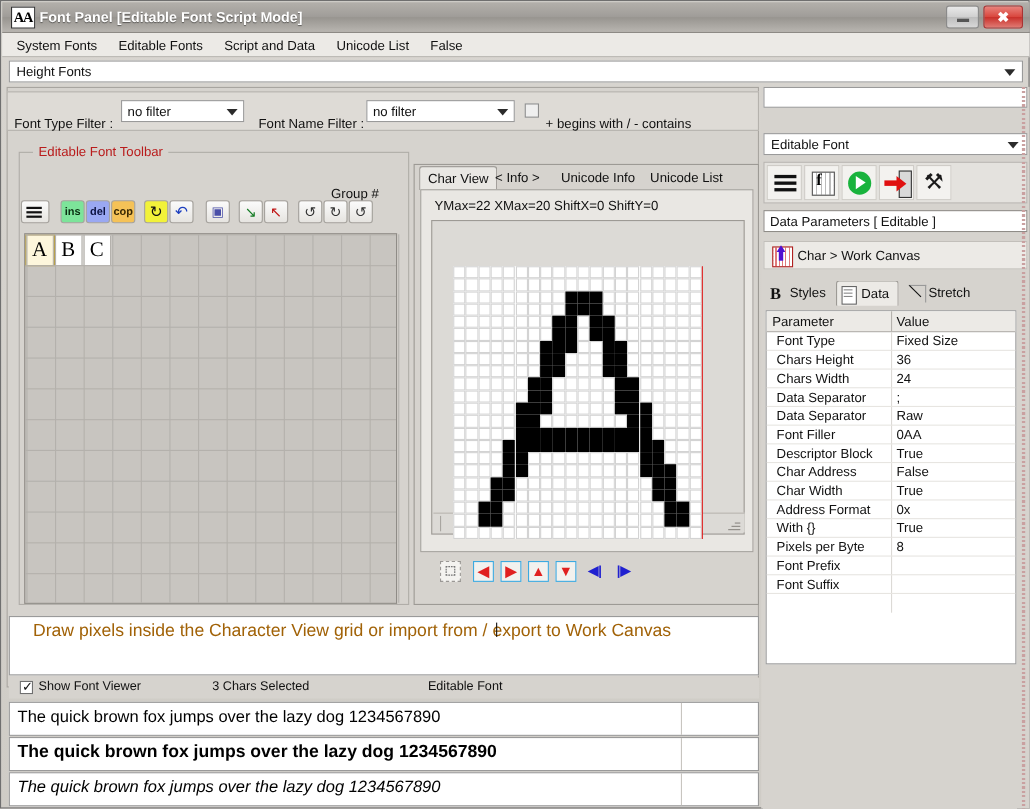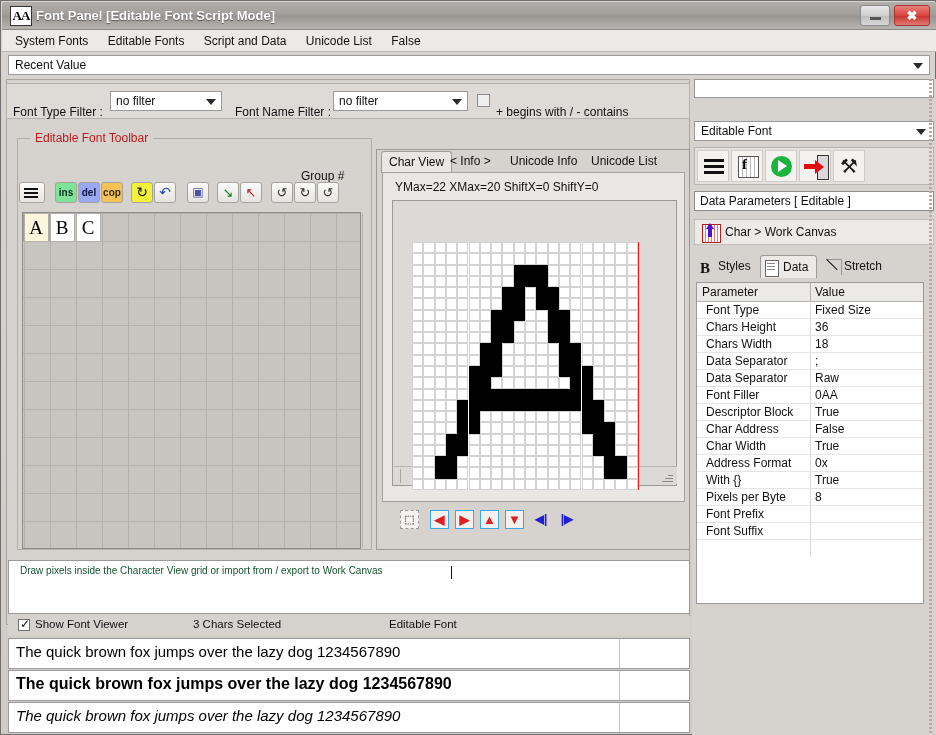--- a/index.html
+++ b/index.html
@@ -189,21 +189,21 @@
   .cvb.plain { border:1px dashed #9b9895; background:#f4f3f0; }
   .cvb .a { position:absolute; left:0;right:0;top:0;bottom:0; text-align:center;
             line-height:17px; font-size:13px; color:#e02020; font-weight:bold; }
   .cvb2 { position:absolute; top:0; width:18px; height:19px; }
 
   
   .hintbox {
     position:absolute; left:7px; top:559px; width:682px; height:54px;
     background:#fff; border:1px solid #9a9a9a; box-sizing:border-box;
   }
-  .hintbox .t { position:absolute; left:11px; top:4px; font-size:10px; color:#14532d; }
+  .hintbox .t { position:absolute; left:21px; top:4px; font-size:16px; color:#a16207; }
   .caret { display:inline-block; width:1px; height:13px; background:#111;
            vertical-align:-2px; margin-left:1px; }
 
   
   .statusrow {
     position:absolute; left:7px; top:615px; width:682px; height:19px;
     background:#d6d3ce; box-sizing:border-box;
   }
   .statusrow .chk2 {
     position:absolute; left:10px; top:3px; width:12px; height:12px;
@@ -305,21 +305,21 @@
 
   <div class="menubar">
     <span class="menu-item">System Fonts</span>
     <span class="menu-item">Editable Fonts</span>
     <span class="menu-item">Script and Data</span>
     <span class="menu-item">Unicode List</span>
     <span class="menu-item">False</span>
   </div>
 
   <div class="recent">
-    <span class="lab">Recent Value</span>
+    <span class="lab">Height Fonts</span>
     <span class="arw arrow-dn"></span>
   </div>
 
   <div class="leftpane"></div>
 
   <div class="filterbar">
     <span class="lbl" style="left:6px;top:9px;">Font Type Filter :</span>
     <span class="combo" style="left:103px;top:7px;width:112px;">
       <span class="val">no filter</span>
       <span class="arw arrow-dn"></span>
@@ -1012,21 +1012,21 @@
         </div>
         <div class="trow" style="top: 36px;">
           <span class="c1">Chars Height</span>
           <span class="vsep"></span>
           <span class="c2">36</span>
           <span class="hsep"></span>
         </div>
         <div class="trow" style="top: 53px;">
           <span class="c1">Chars Width</span>
           <span class="vsep"></span>
-          <span class="c2">18</span>
+          <span class="c2">24</span>
           <span class="hsep"></span>
         </div>
         <div class="trow" style="top: 70px;">
           <span class="c1">Data Separator</span>
           <span class="vsep"></span>
           <span class="c2">;</span>
           <span class="hsep"></span>
         </div>
         <div class="trow" style="top: 87px;">
           <span class="c1">Data Separator</span>

